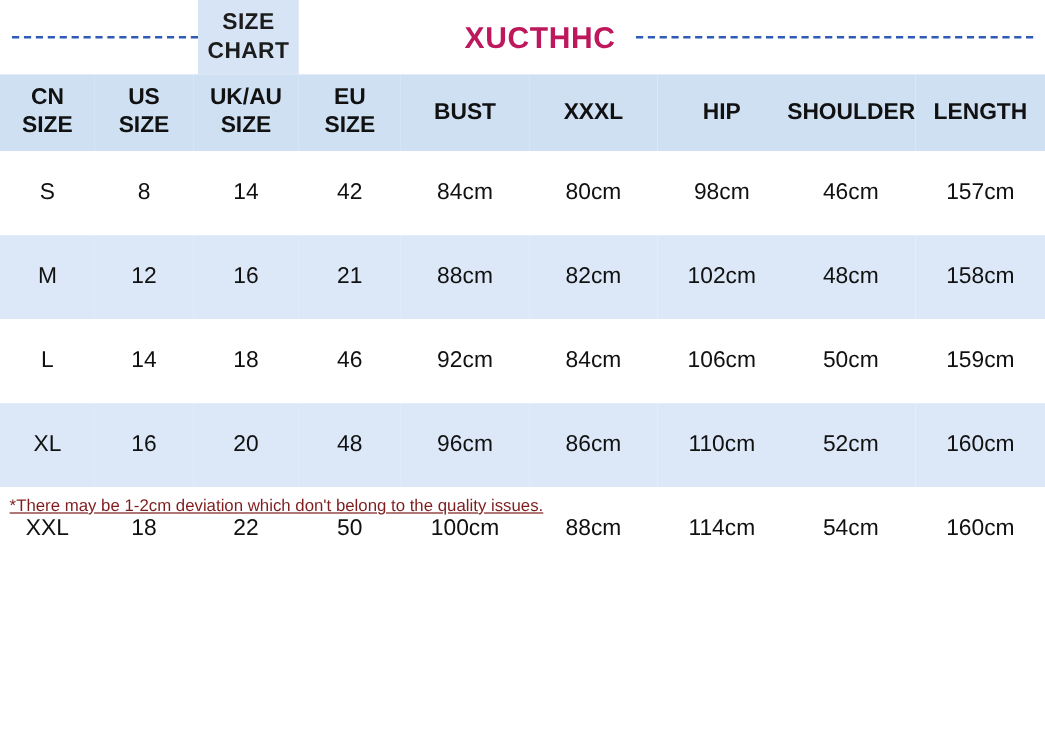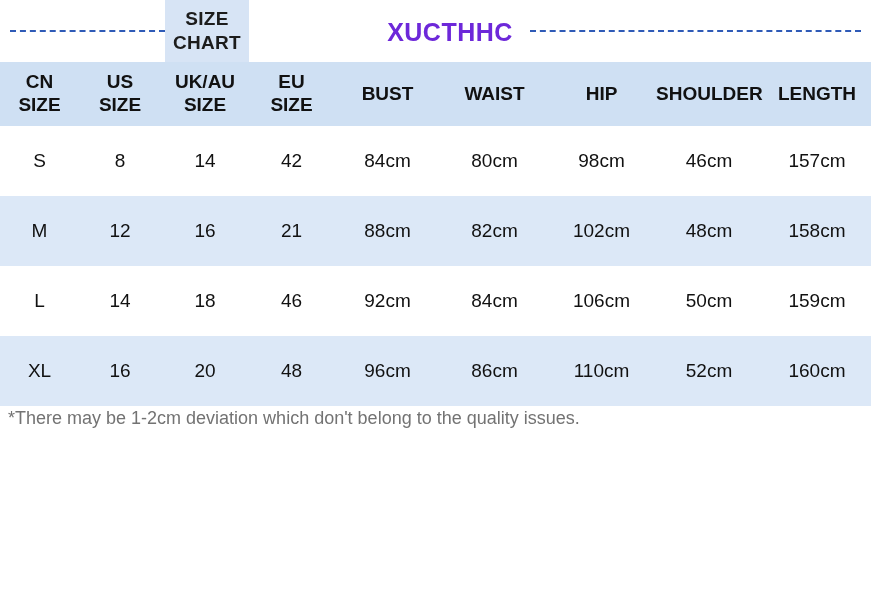--- a/index.html
+++ b/index.html
@@ -60,21 +60,21 @@
     letter-spacing: .3px;
   }
   .brand {
     position: absolute;
     left: 330px;
     top: 18px;
     width: 240px;
     text-align: center;
     font-size: 25px;
     font-weight: bold;
-    color: #6d28d9;
+    color: #be185d;
     letter-spacing: .5px;
   }
 
   
   table.size-table {
     border-collapse: collapse;
     width: 871px;
     table-layout: fixed;
   }
   table.size-table th,
@@ -117,23 +117,24 @@
   col.c5 { width: 107px; }
   col.c6 { width: 107px; }
   col.c7 { width: 108px; }
   col.c8 { width: 108px; }
 
   
   .footnote {
     position: absolute;
     left: 8px;
     bottom: 16px;
-    font-size: 18px;
-    color: #737373;
+    font-size: 14px;
+    color: #7f1d1d;
     white-space: nowrap;
+    text-decoration: underline;
   }
 </style>
 </head>
 <body>
 
 <div class="sheet">
 
   <div class="banner">
     <div class="dash-line dash-left"></div>
     <div class="dash-line dash-right"></div>
@@ -170,21 +171,21 @@
         </th>
         <th>
           <span class="two-line">UK/AU</span>
           <span class="two-line">SIZE</span>
         </th>
         <th>
           <span class="two-line">EU</span>
           <span class="two-line">SIZE</span>
         </th>
         <th>BUST</th>
-        <th>WAIST</th>
+        <th>XXXL</th>
         <th>HIP</th>
         <th>SHOULDER</th>
         <th>LENGTH</th>
       </tr>
     </thead>
     <tbody>
       <tr class="odd">
         <td>S</td>
         <td>8</td>
         <td>14</td>
@@ -221,18 +222,29 @@
         <td>XL</td>
         <td>16</td>
         <td>20</td>
         <td>48</td>
         <td>96cm</td>
         <td>86cm</td>
         <td>110cm</td>
         <td>52cm</td>
         <td>160cm</td>
       </tr>
+      <tr class="odd">
+        <td>XXL</td>
+        <td>18</td>
+        <td>22</td>
+        <td>50</td>
+        <td>100cm</td>
+        <td>88cm</td>
+        <td>114cm</td>
+        <td>54cm</td>
+        <td>160cm</td>
+      </tr>
     </tbody>
   </table>
 
   <div class="footnote">*There may be 1-2cm deviation which don't belong to the quality issues.</div>
 
 </div>
 
 </body></html>

